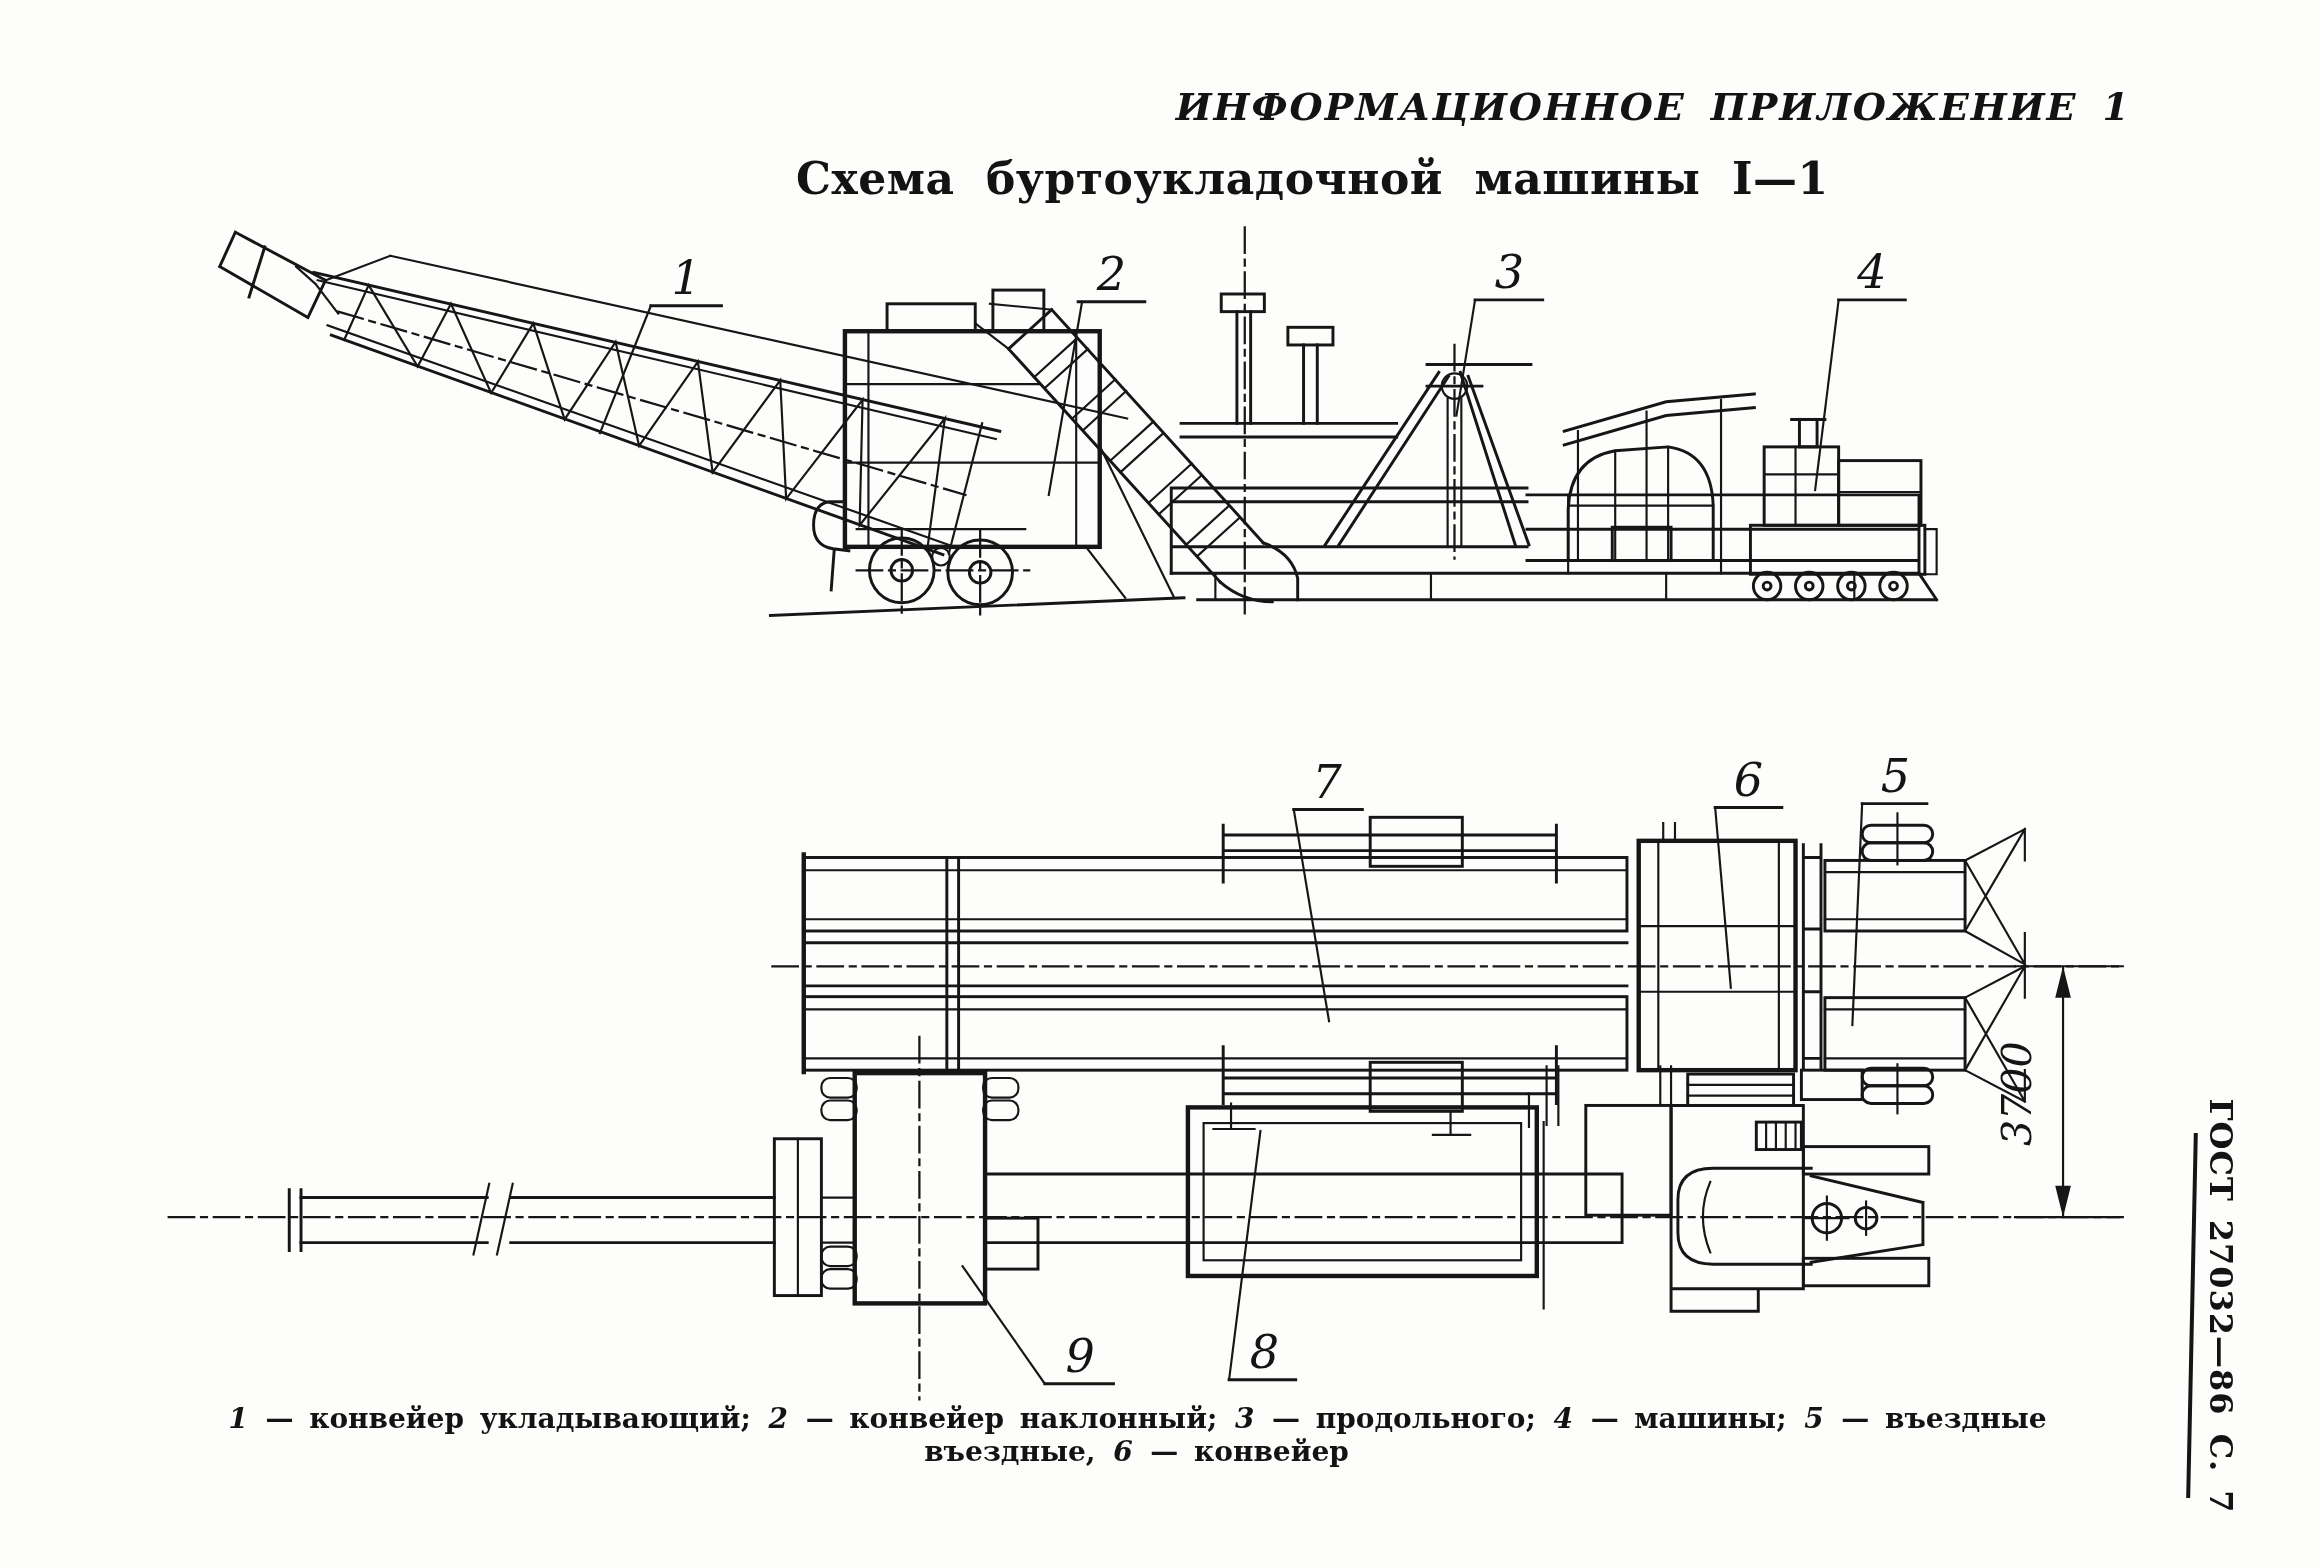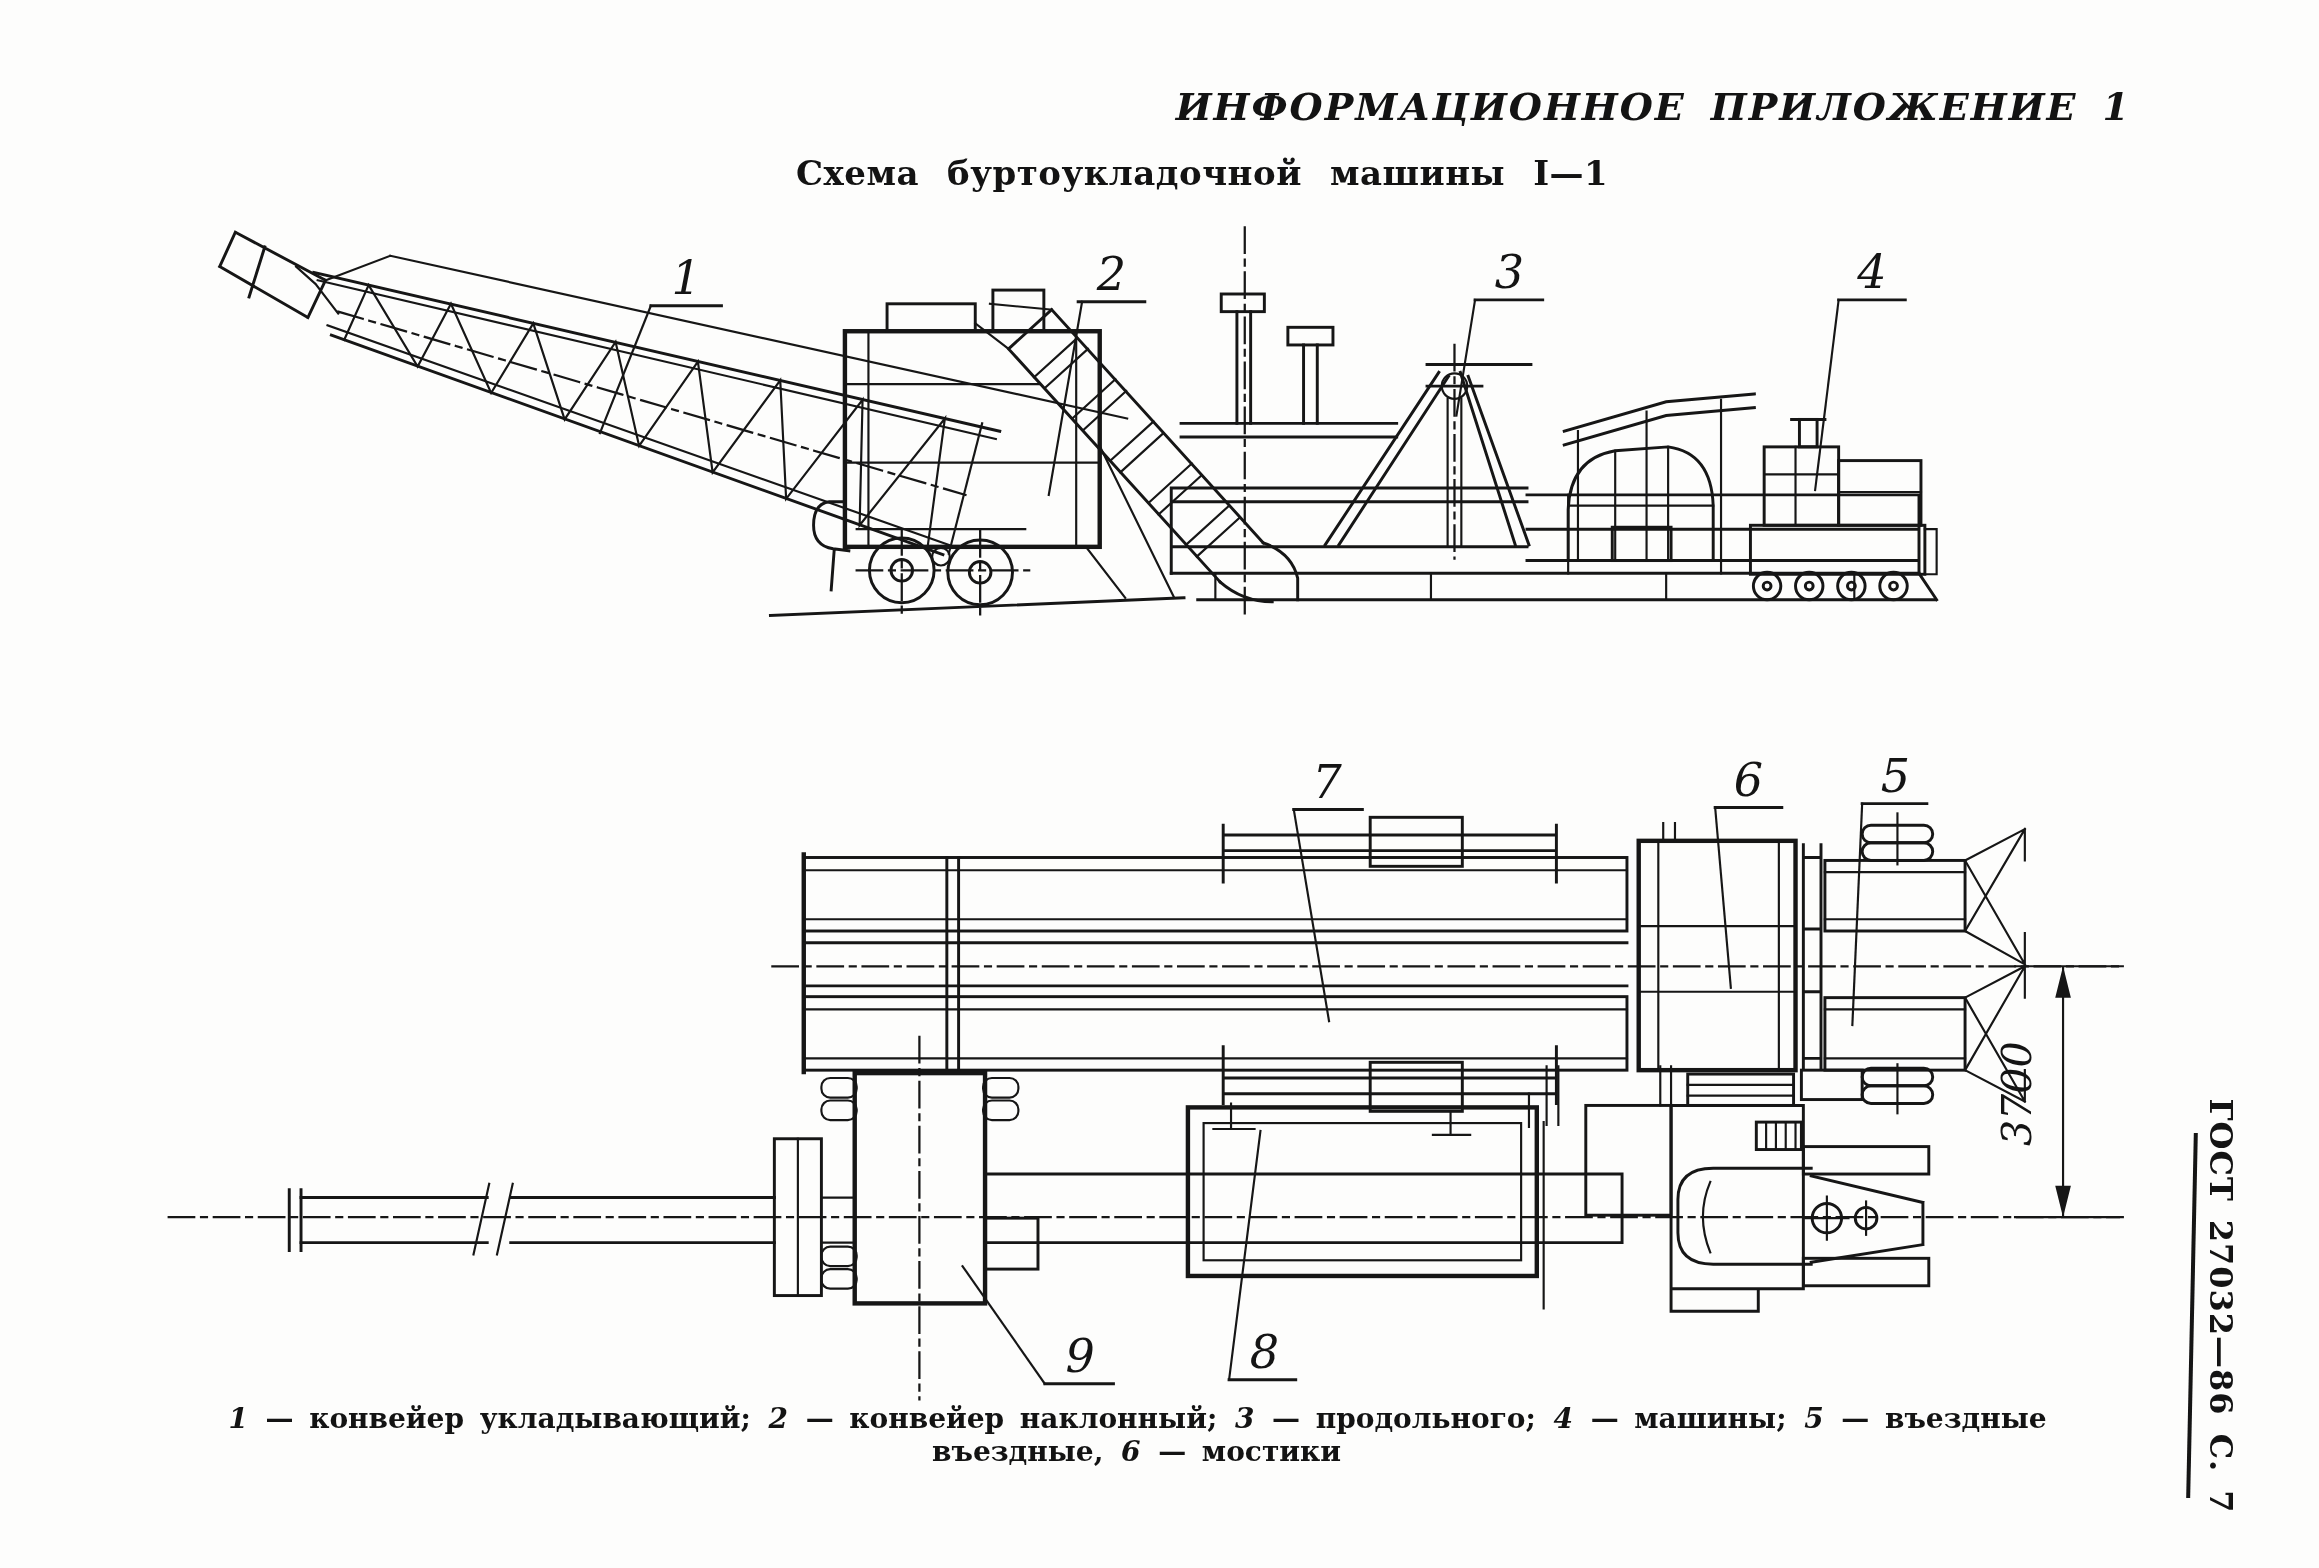--- a/index.html
+++ b/index.html
@@ -1,20 +1,20 @@
 <!DOCTYPE html>
 <html><head>
 <meta charset="utf-8">
 <style>
   html,body{margin:0;padding:0;background:#ffffff;}
   .page{position:relative;width:2319px;height:1568px;background:#fdfdfc;overflow:hidden;
         font-family:"DejaVu Serif",serif;color:#131313;padding-left:8px;}
   .hdr{position:absolute;top:84px;right:196px;font-size:38px;font-weight:700;font-style:italic;
        letter-spacing:2px;word-spacing:9.8px;white-space:nowrap;}
-  .sub{position:absolute;top:153px;left:796px;font-size:34px;font-weight:700;
+  .sub{position:absolute;top:153px;left:796px;font-size:44px;font-weight:700;
        letter-spacing:0.5px;word-spacing:15.7px;white-space:nowrap;}
   .legend{position:absolute;top:1402px;left:127px;width:2019px;text-align:center;
           font-size:28px;font-weight:700;line-height:33px;word-spacing:5.9px;}
   .legend .ln{white-space:pre-wrap;}
   .legend .num{font-style:italic;padding:0 2px;}
   .figcap{position:absolute;top:1484px;left:127px;width:2019px;text-align:center;
           font-size:32px;letter-spacing:2.9px;word-spacing:7.8px;}
   .side-rule{position:absolute;left:2190px;top:1133px;width:3.9px;height:365px;background:#151515;
              transform:rotate(1.2deg);}
   .side-note{position:absolute;left:2221px;top:1306px;transform:translate(-50%,-50%) rotate(90deg);
@@ -292,21 +292,21 @@
       </g>
       <g>
         <path class="tn" d="M1254,1408 L1286,1154"></path>
           <path d="M1254,1408 H1322"></path>
         <text class="callout" x="1290" y="1396" text-anchor="middle">8</text>
       </g>
     </g>
   </svg>
 
   <div class="legend">
-    <div class="ln"><span class="num">1</span><span> — конвейер укладывающий; </span><span class="num">2</span><span> — конвейер наклонный; </span><span class="num">3</span><span> — продольного; </span><span class="num">4</span><span> — машины; </span><span class="num">5</span><span> — въездные  въездные, </span><span class="num">6</span><span> — мостики</span></div>
+    <div class="ln"><span class="num">1</span><span> — конвейер укладывающий; </span><span class="num">2</span><span> — конвейер наклонный; </span><span class="num">3</span><span> — продольного; </span><span class="num">4</span><span> — машины; </span><span class="num">5</span><span> — въездные  въездные, </span><span class="num">6</span><span> — конвейер</span></div>
   </div>
 
 
   <div class="side-rule"></div>
   <div class="side-note">ГОСТ 27032—86 С. 7</div>
 
 </div>
 
 
 </body></html>

